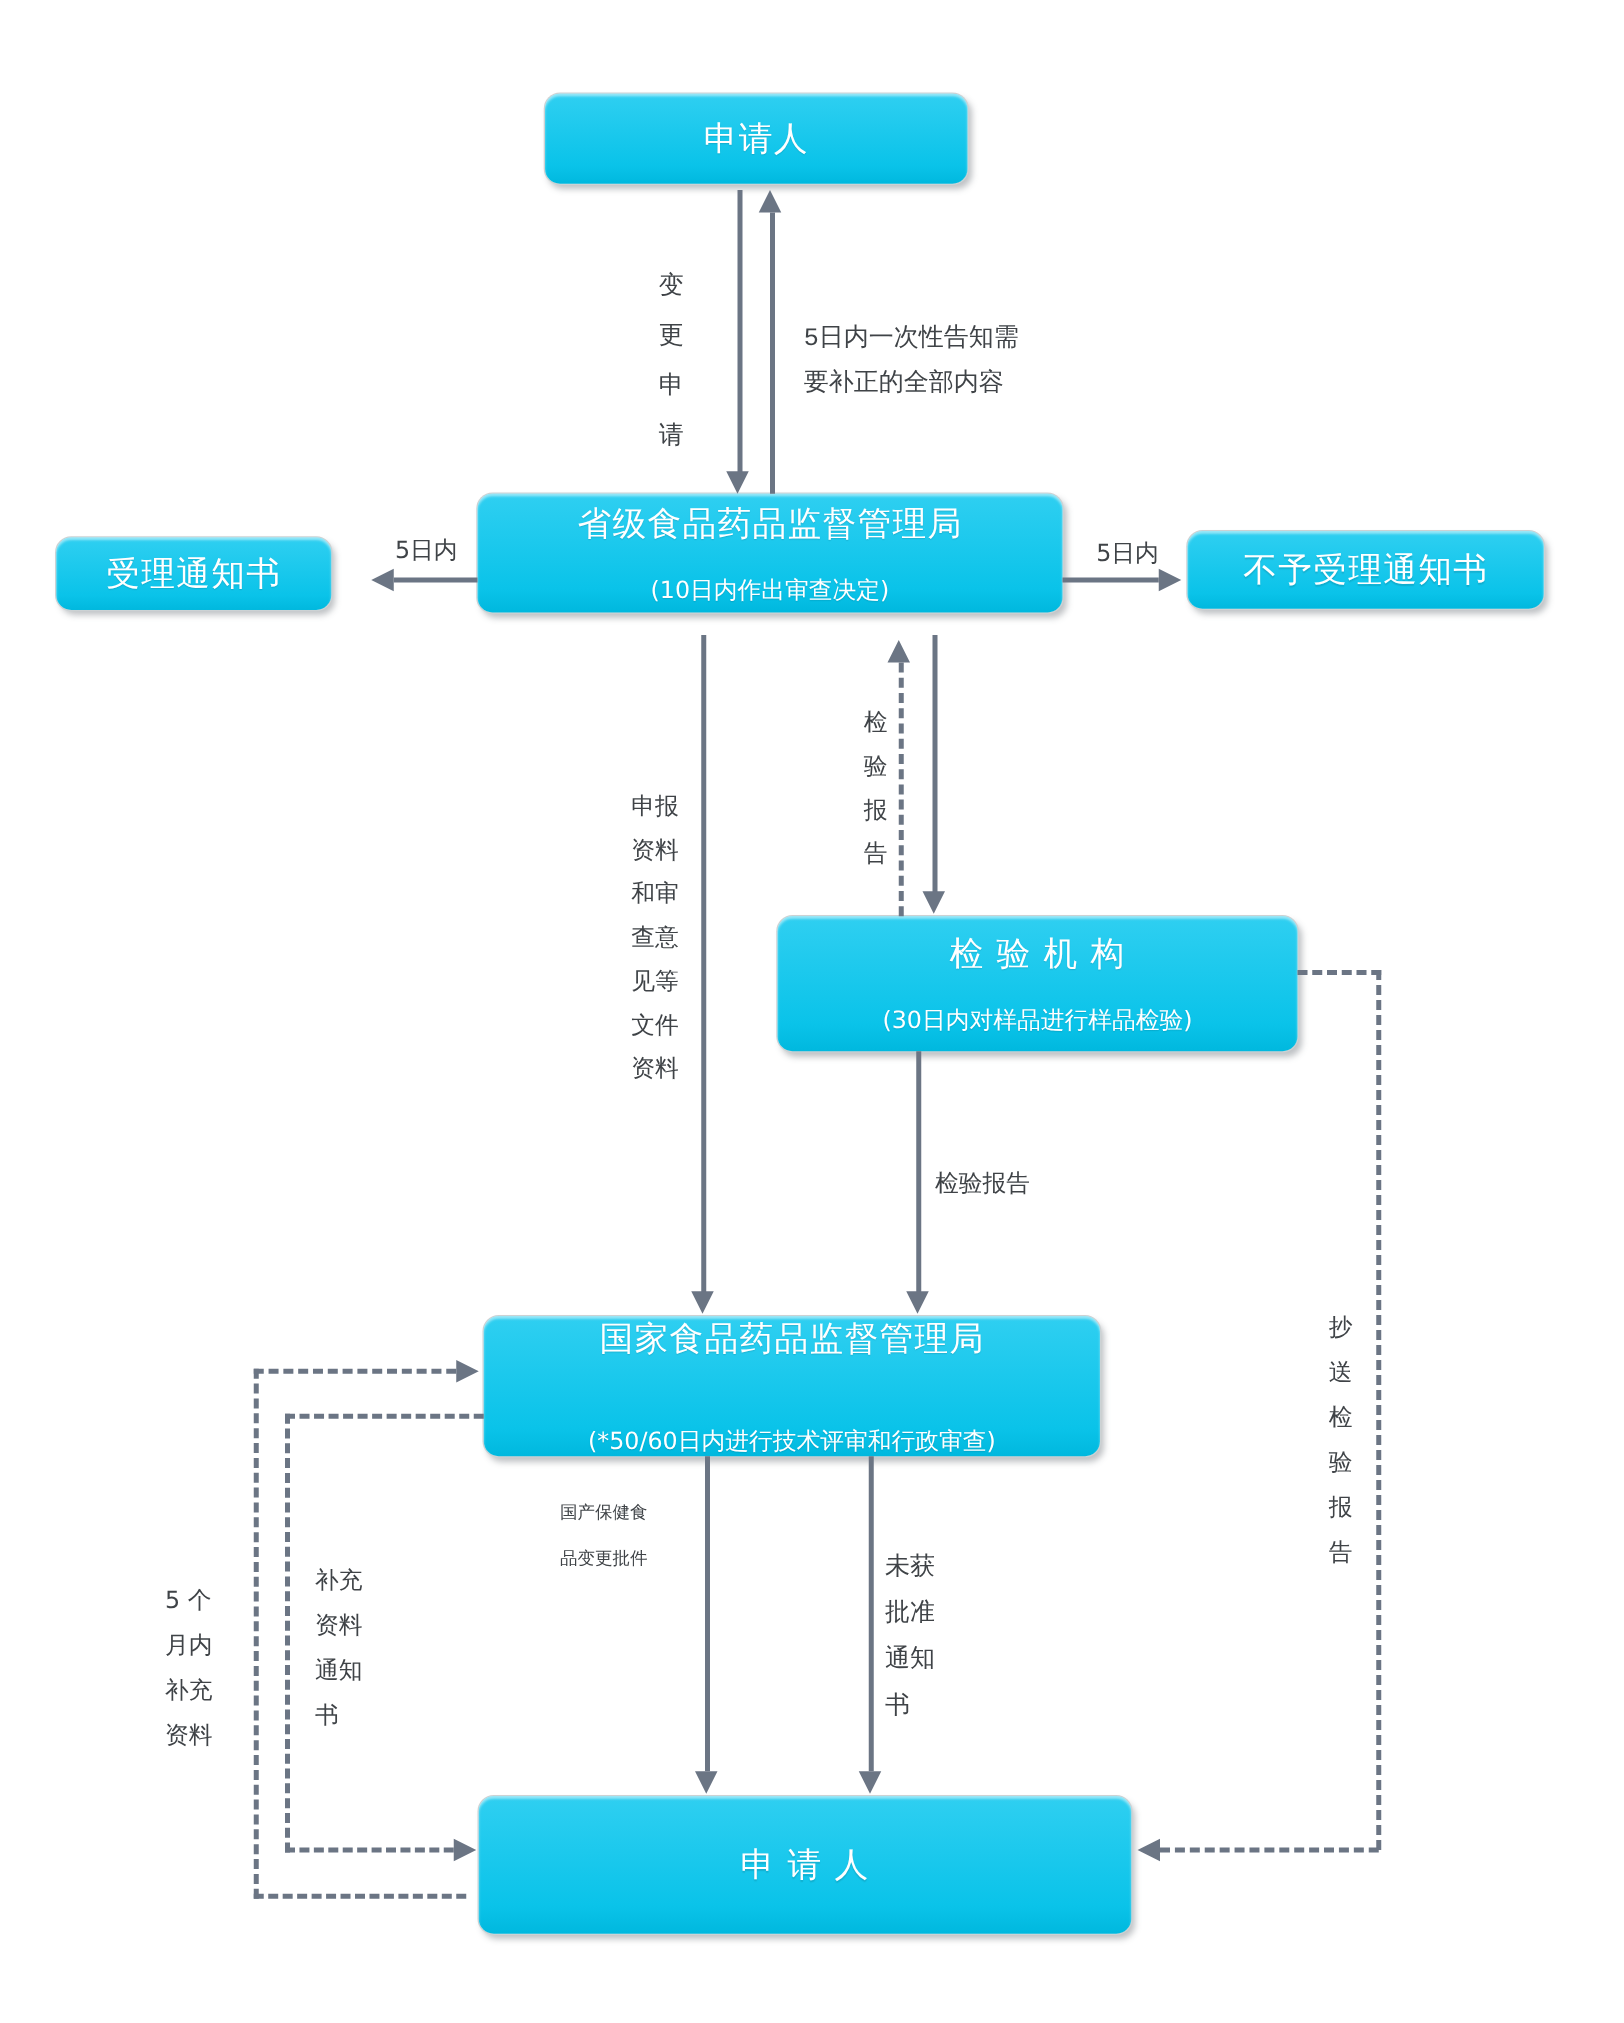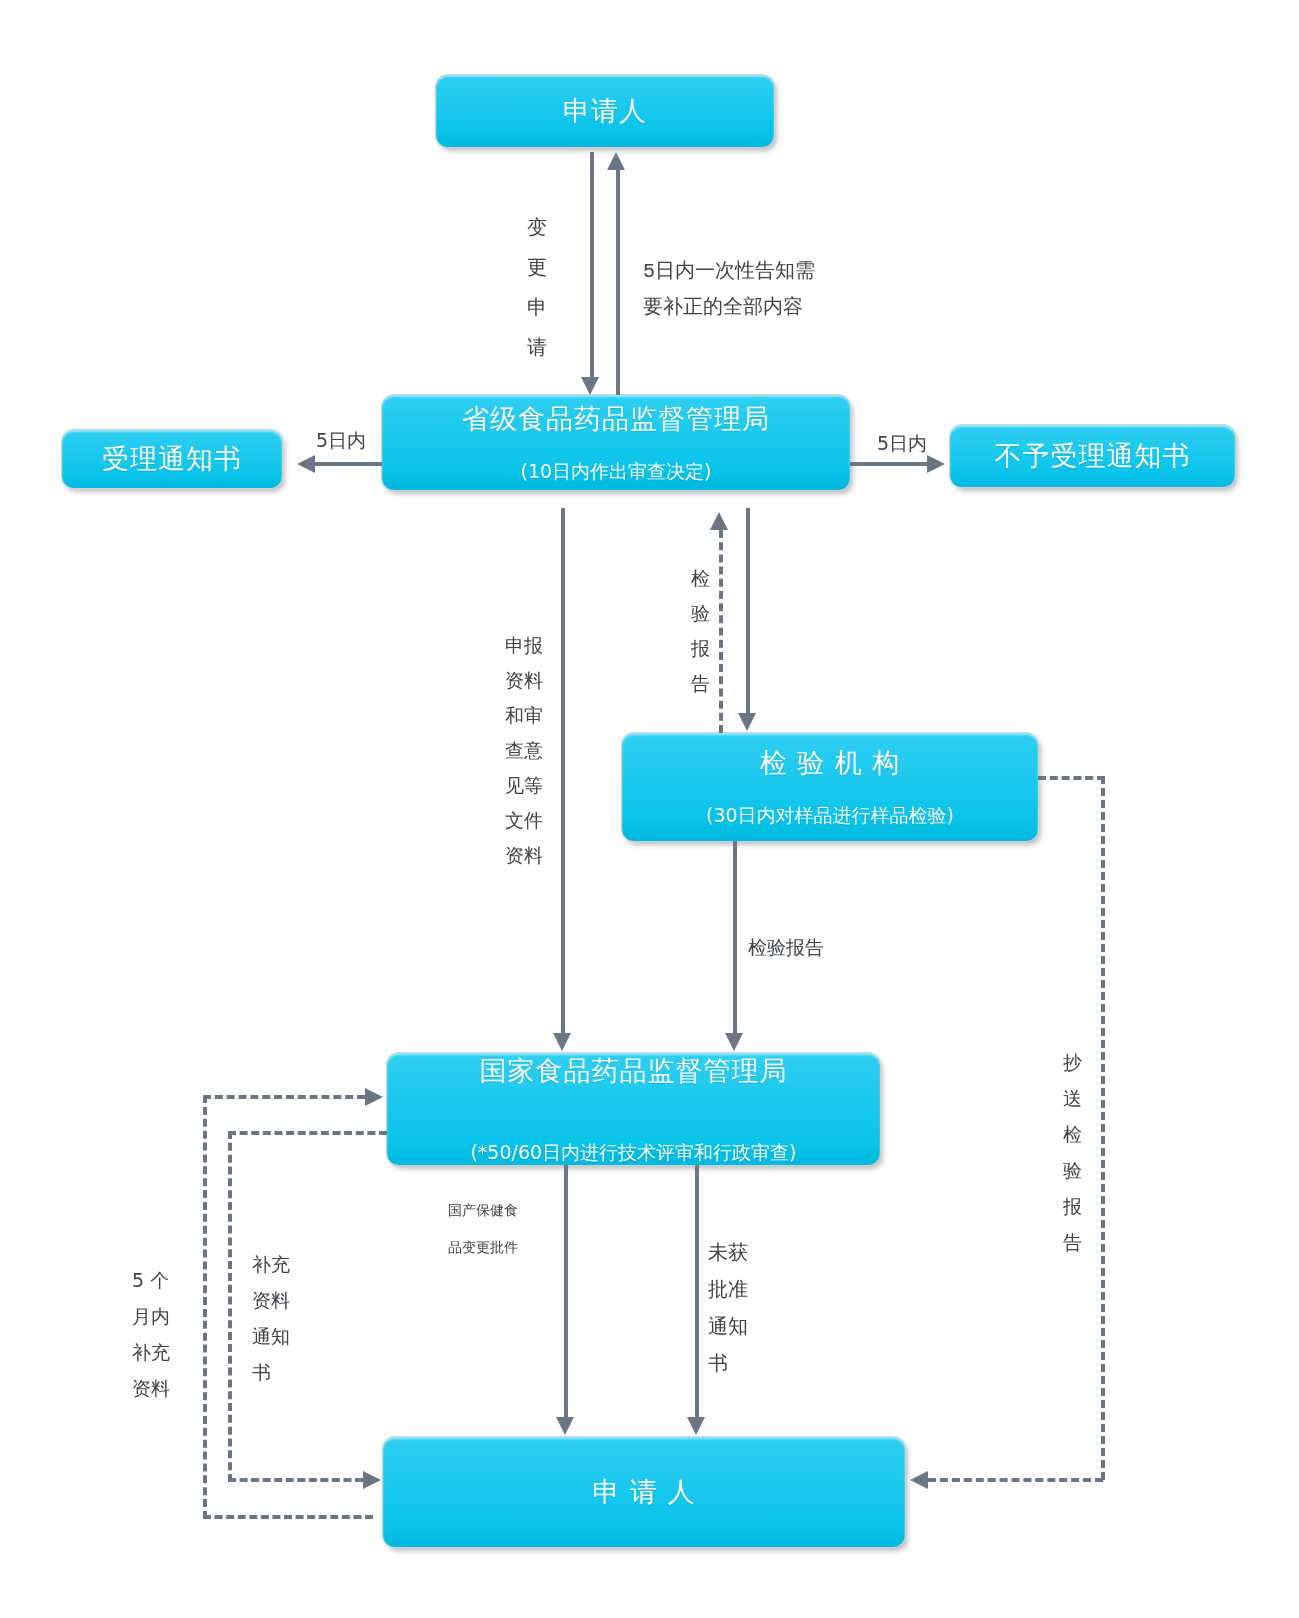--- a/index.html
+++ b/index.html
@@ -44,21 +44,21 @@
 
   <div class="node" style="left:436px;top:75px;width:338px;height:72px;">
     <div class="t">申请人</div>
   </div>
 
   <div class="node" style="left:382px;top:395px;width:468px;height:95px;">
     <div class="t">省级食品药品监督管理局</div>
     <div class="s">(10日内作出审查决定)</div>
   </div>
 
-  <div class="node" style="left:62px;top:430px;width:220px;height:58px;">
+  <div class="node" style="left:45px;top:430px;width:220px;height:58px;">
     <div class="t">受理通知书</div>
   </div>
 
   <div class="node" style="left:950px;top:425px;width:285px;height:62px;">
     <div class="t">不予受理通知书</div>
   </div>
 
   <div class="node" style="left:622px;top:733px;width:416px;height:108px;">
     <div class="t">检 验 机 构</div>
     <div class="s">(30日内对样品进行样品检验)</div>

